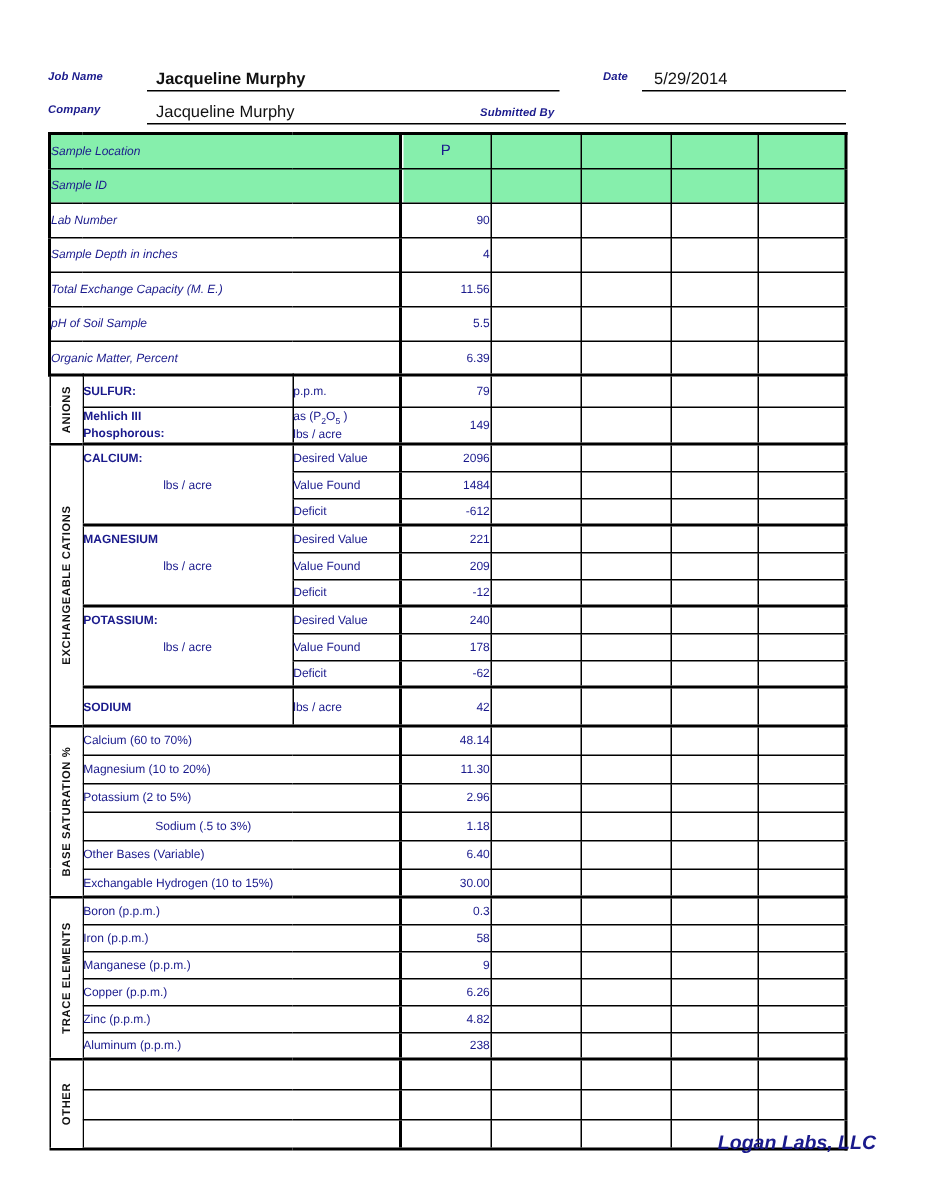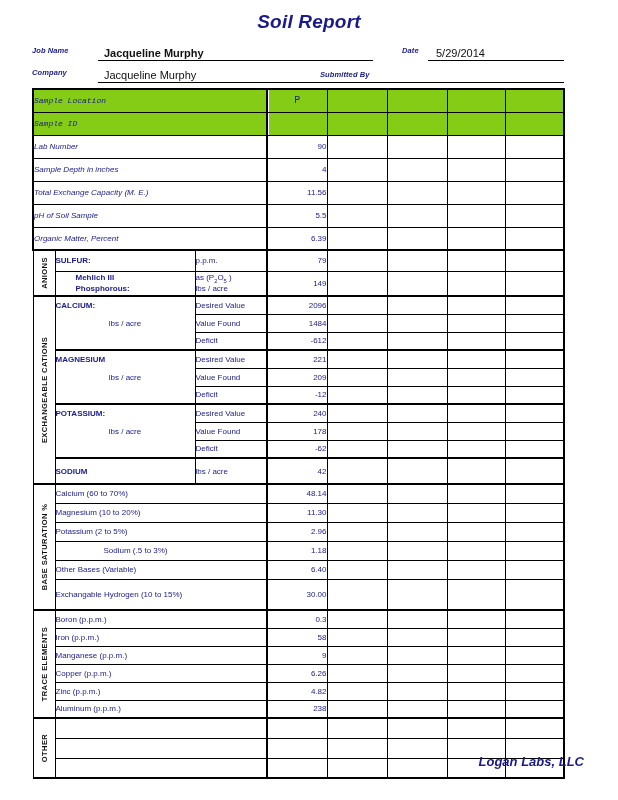--- a/index.html
+++ b/index.html
@@ -57,21 +57,21 @@
     border-left:2px solid #000;border-right:2px solid #000;
   }
   .rot span{
     display:block;position:absolute;left:50%;top:50%;
     transform:translate(-50%,-50%) rotate(-90deg);
     transform-origin:center center;white-space:nowrap;
     font-size:7.5px;font-weight:bold;color:#111;letter-spacing:.4px;
   }
   .lab{padding-left:8px;font-style:italic;font-size:8px;color:#1a1a8c;}
   .lab-plain{padding-left:8px;font-style:normal;font-size:7.6px;color:#2a2ac0;}
-  .shaded{background:#84cc16;font-family:Liberation Mono, monospace;}
+  .shaded{background:#86efac;}
   .val{
     text-align:right;padding-right:9px;font-size:11px;color:#111;
     font-style:normal;
   }
   .val.hdr{text-align:center;padding-right:0;font-size:10px;}
   .bigname{
     padding-left:12px;font-size:9px;font-weight:bold;color:#1a1a8c;
     font-style:normal;line-height:11px;
   }
   .unit{
@@ -99,21 +99,20 @@
   .footer{
     position:absolute;right:34px;bottom:31px;
     font-size:13px;font-weight:bold;font-style:italic;color:#1a1a8c;
   }
 </style>
 </head>
 <body>
 
 <div class="page">
 
-  <div class="title">Soil Report</div>
 
   <div class="form">
 
     <div class="frow">
       <span class="flabel" style="left:0;">Job Name</span>
       <span class="fline" style="left:66px;width:275px;"></span>
       <span class="fval bold" style="left:72px;">Jacqueline Murphy</span>
 
       <span class="flabel" style="left:370px;">Date</span>
       <span class="fline" style="left:396px;width:136px;"></span>
@@ -213,21 +212,21 @@
         <td class="bigname thickT" style="height:21px;">SULFUR:</td>
         <td class="unit thickT">p.p.m.</td>
         <td class="val thickT dbl">79</td>
         <td class="val thickT"></td>
         <td class="val thickT"></td>
         <td class="val thickT"></td>
         <td class="val thickT thickR"></td>
       </tr>
 
       <tr>
-        <td class="bigname thickB" style="height:25px;padding-left:20px;">
+        <td class="bigname thickB" style="height:25px;">
           <span>Mehlich III</span><br>
           <span>Phosphorous:</span>
         </td>
         <td class="unit thickB">
           <span id="p2o5-unit">as (P<sub>2</sub>O<sub>5</sub> )</span><br>
           <span>lbs / acre</span>
         </td>
         <td class="val thickB dbl">149</td>
         <td class="val thickB"></td>
         <td class="val thickB"></td>
@@ -369,21 +368,21 @@
       </tr>
       <tr>
         <td class="lab-plain" colspan="2" style="height:19px;">Other Bases (Variable)</td>
         <td class="val dbl">6.40</td>
         <td class="val"></td>
         <td class="val"></td>
         <td class="val"></td>
         <td class="val thickR"></td>
       </tr>
       <tr>
-        <td class="lab-plain thickB" colspan="2" style="height:31px;">Exchangable Hydrogen (10 to 15%)</td>
+        <td class="lab-plain thickB" colspan="2" style="height:19px;">Exchangable Hydrogen (10 to 15%)</td>
         <td class="val thickB dbl">30.00</td>
         <td class="val thickB"></td>
         <td class="val thickB"></td>
         <td class="val thickB"></td>
         <td class="val thickB thickR"></td>
       </tr>
 
       <tr>
         <td class="rot thickT" rowspan="6">
           <span>TRACE ELEMENTS</span>

